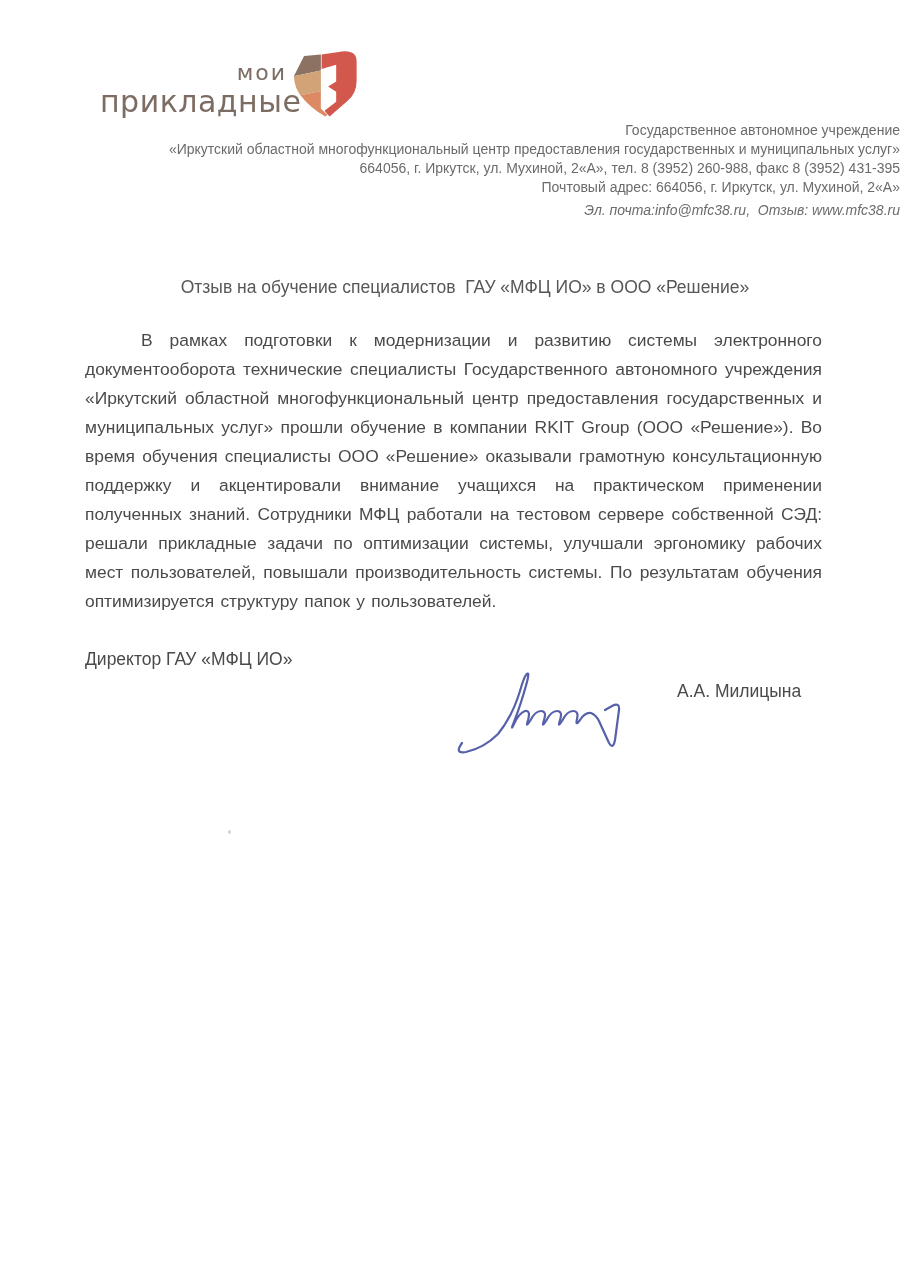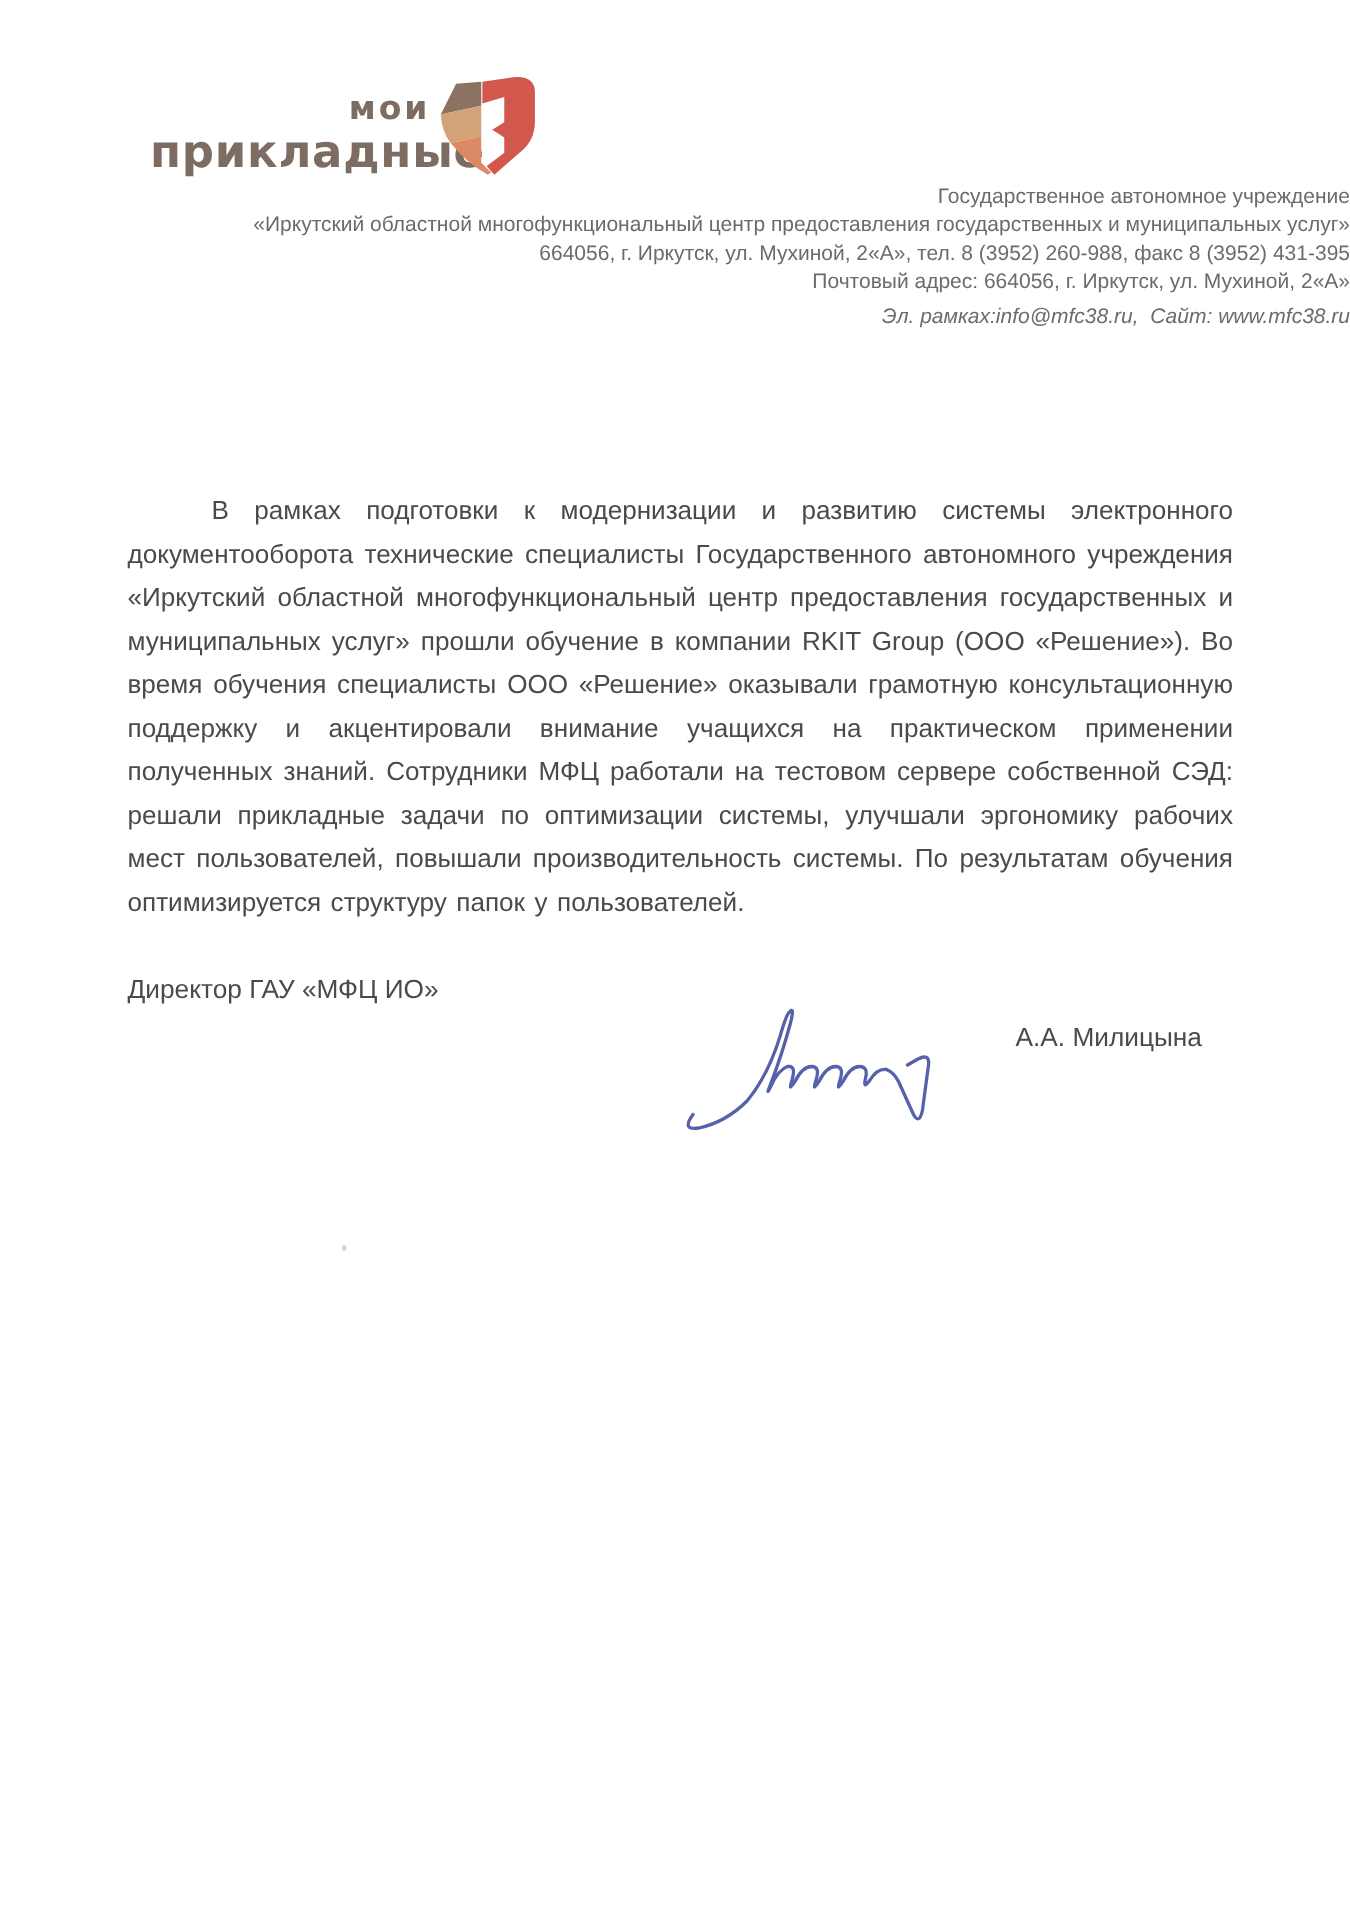--- a/index.html
+++ b/index.html
@@ -16,21 +16,21 @@
 
   
   .logo-text {
     position: absolute;
     left: 100px;
     top: 62px;
     width: 190px;
     text-align: right;
     color: #7c6c62;
     font-family: "DejaVu Sans", sans-serif;
-    font-weight: bold;
+    font-weight: normal;
     line-height: 1;
   }
   .logo-text .l1 { font-size: 22px; letter-spacing: 2px; margin-right: 3px; }
   .logo-text .l2 { font-size: 30px; letter-spacing: 0.5px; margin-top: 3px; }
   .emblem {
     position: absolute;
     left: 288px;
     top: 50px;
   }
 
@@ -129,23 +129,24 @@
       <path d="M8 36 L45 28 L45 56 L17 62 Q9 52 8 36 Z" fill="#d2a377"></path>
       <path d="M17 62 L45 56 L45 80 Q50 85 54 89 L51 91 Q31 80 17 62 Z" fill="#dc8a64"></path>
     </svg>
   </span>
 
   <div class="letterhead">
     <div class="lh-line">Государственное автономное учреждение</div>
     <div class="lh-line">«Иркутский областной многофункциональный центр предоставления государственных и муниципальных услуг»</div>
     <div class="lh-line">664056, г. Иркутск, ул. Мухиной, 2«А», тел. 8 (3952) 260-988, факс 8 (3952) 431-395</div>
     <div class="lh-line">Почтовый адрес: 664056, г. Иркутск, ул. Мухиной, 2«А»</div>
-    <div class="contacts">Эл. рамках:info@mfc38.ru,  Сайт: www.mfc38.ru</div>
+    <div class="contacts">Эл. почта:info@mfc38.ru,  Отзыв: www.mfc38.ru</div>
   </div>
 
+  <div class="doc-title">Отзыв на обучение специалистов  ГАУ «МФЦ ИО» в ООО «Решение»</div>
 
   <div class="body-text">
     <p>В рамках подготовки к модернизации и развитию системы электронного документооборота технические специалисты Государственного автономного учреждения «Иркутский областной многофункциональный центр предоставления государственных и муниципальных услуг» прошли обучение в компании RKIT Group (ООО «Решение»). Во время обучения специалисты ООО «Решение» оказывали грамотную консультационную поддержку и акцентировали внимание учащихся на практическом применении полученных знаний. Сотрудники МФЦ работали на тестовом сервере собственной СЭД: решали прикладные задачи по оптимизации системы, улучшали эргономику рабочих мест пользователей, повышали производительность системы. По результатам обучения оптимизируется структуру папок у пользователей.</p>
   </div>
 
   <div class="sig-position">Директор ГАУ «МФЦ ИО»</div>
 
   <span class="signature-svg">
     <svg width="175" height="105" viewBox="0 0 175 105" xmlns="http://www.w3.org/2000/svg">
       <path fill="none" stroke-width="2.2" stroke-linecap="round" stroke-linejoin="round" d="M14 90 Q6 101 18 99 Q36 95 50 81 Q64 64 72 38 Q76 24 78 22 Q82 17 79 29 Q73 51 66 69 Q62 79 66 71 Q71 60 77 58 Q83 57 80 67 Q77 76 82 68 Q87 58 93 58 Q99 58 96 67 Q93 76 98 68 Q103 58 109 58 Q115 58 112 67 Q109 76 114 68 Q119 58 125 58 Q131 58 129 66 Q127 74 132 67 Q137 59 143 60 Q148 62 151 68 L161 90 Q165 97 167 87 L171 57 Q172 49 164 53 L157 57" stroke="#5661a9"></path>

